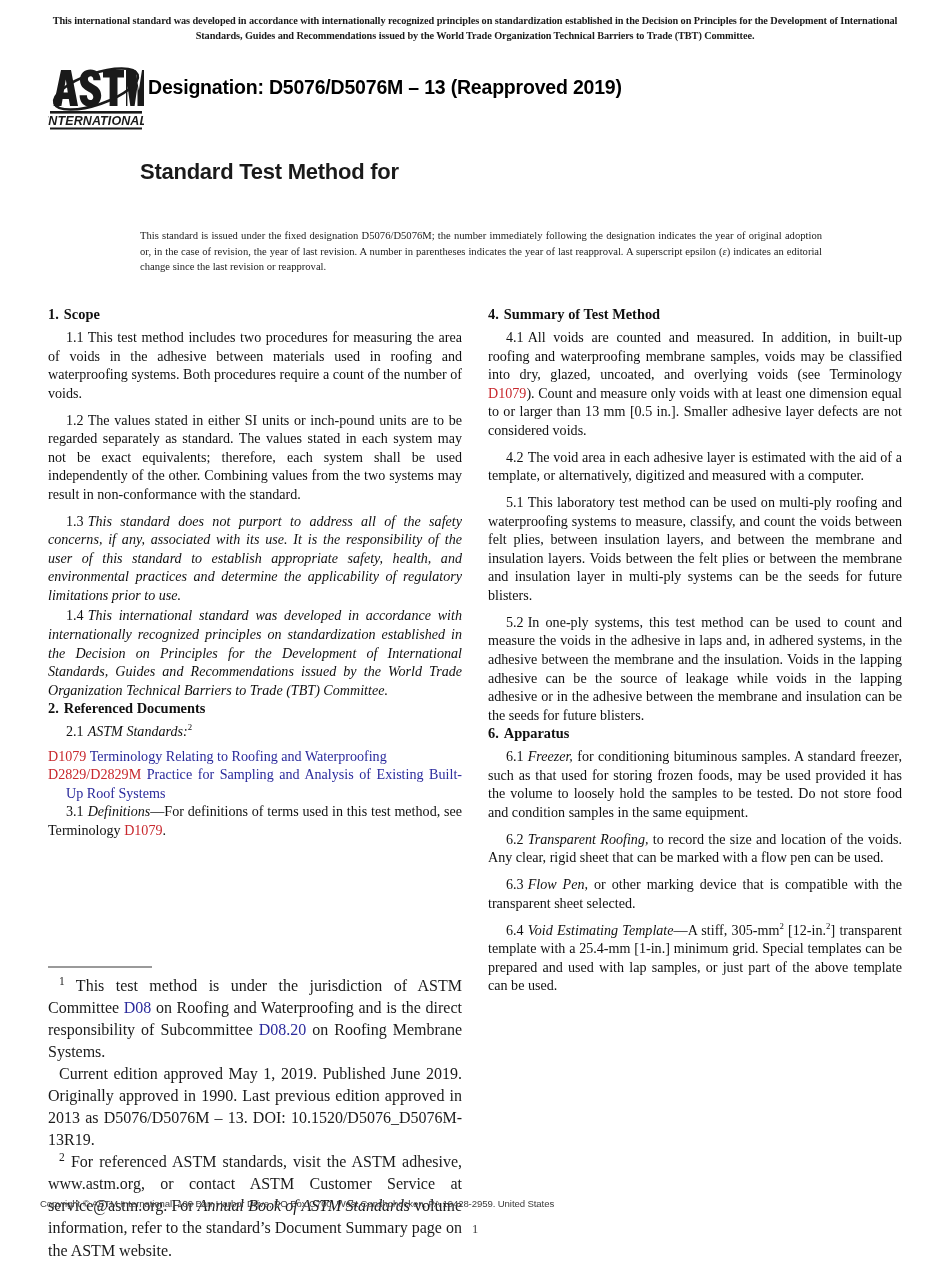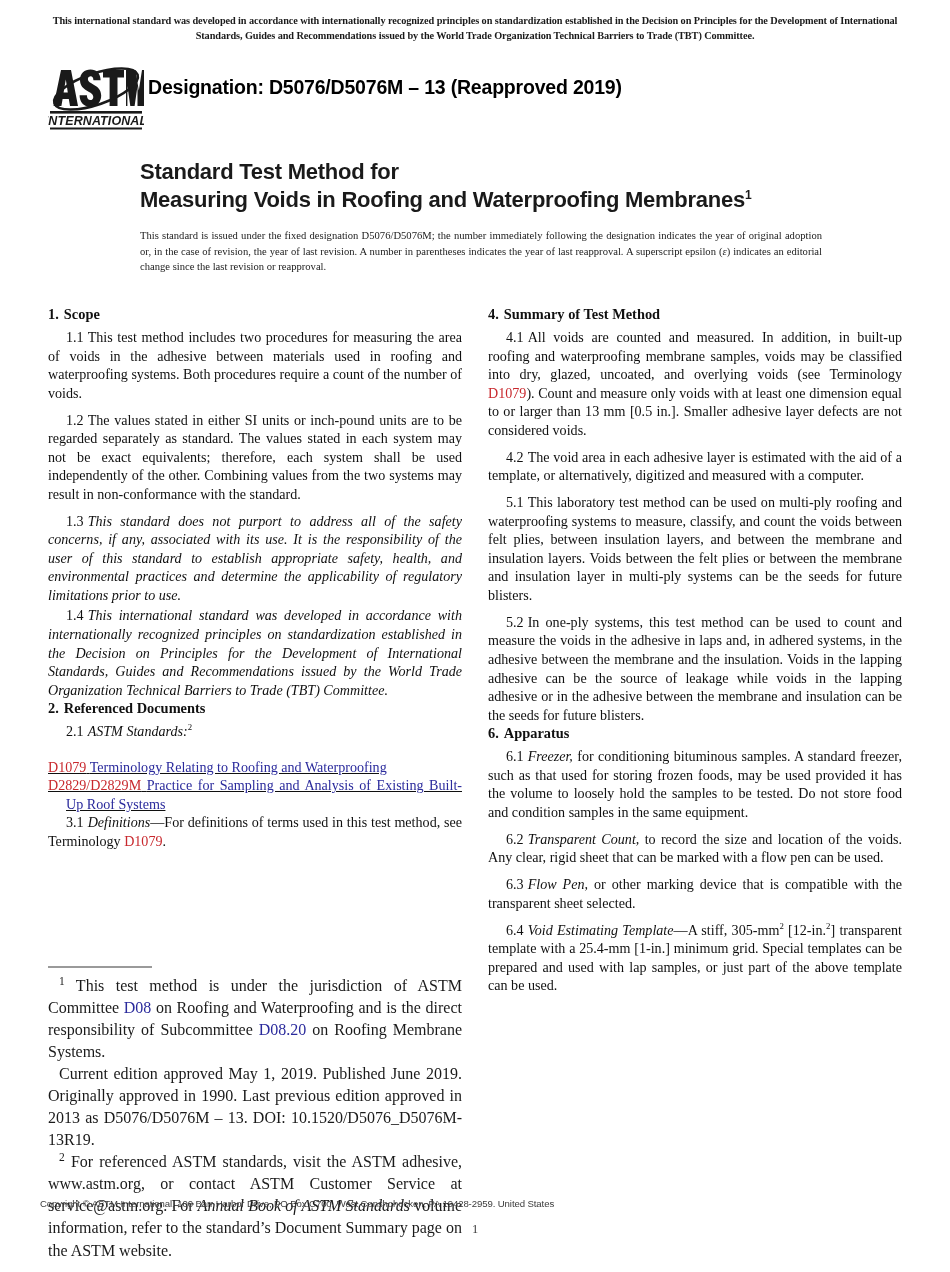--- a/index.html
+++ b/index.html
@@ -135,23 +135,22 @@
   .clause { margin-right: 4px; }
 
   sup.fn {
     font-size: 0.62em;
     vertical-align: super;
     line-height: 0;
   }
 
   
   .reflist {
-    margin-top: 17px;
-    text-align: justify;
-    text-decoration: underline;
+    margin-top: 6px;
+    text-align: justify;
   }
   .refitem {
     margin: 0;
     padding: 0 0 0 18px;
     text-indent: -18px;
     line-height: 1.315;
   }
   .doc-id { color: #c8282d; }
   .doc-title { color: #2a2a9c; }
   .link-blue { color: #2a2a9c; }
@@ -236,21 +235,20 @@
         <rect x="2" y="49" width="92" height="2.6" fill="#1a1a1a"></rect>
         <text x="48" y="62.5" text-anchor="middle" font-family="Liberation Sans, sans-serif" font-size="12.5" font-weight="bold" font-style="italic" fill="#1a1a1a" letter-spacing="0.1">INTERNATIONAL</text>
         <rect x="2" y="65.5" width="92" height="2" fill="#1a1a1a"></rect>
       </svg>
     </div>
     <div class="designation">Designation: D5076/D5076M – 13 (Reapproved 2019)</div>
   </div>
 
   <div class="title-block">
     <div class="title-line">Standard Test Method for</div>
-    <div class="title-line"><span>Measuring Voids in Roofing and Waterproofing Membranes</span><sup>1</sup></div>
   </div>
 
   <div class="issue-note"><span>This standard is issued under the fixed designation D5076/D5076M; the number immediately following the designation indicates the year of original adoption or, in the case of revision, the year of last revision. A number in parentheses indicates the year of last reapproval. A superscript epsilon (</span><span class="eps">ε</span><span>) indicates an editorial change since the last revision or reapproval.</span></div>
 
   <div class="col col-left">
 
     <h2 class="sec"><span class="num">1.</span><span>Scope</span></h2>
 
     <p class="para"><span class="clause">1.1</span><span>This test method includes two procedures for measuring the area of voids in the adhesive between materials used in roofing and waterproofing systems. Both procedures require a count of the number of voids.</span></p>
 
@@ -284,21 +282,21 @@
 
 
     <p class="para"><span class="clause">5.1</span><span>This laboratory test method can be used on multi-ply roofing and waterproofing systems to measure, classify, and count the voids between felt plies, between insulation layers, and between the membrane and insulation layers. Voids between the felt plies or between the membrane and insulation layer in multi-ply systems can be the seeds for future blisters.</span></p>
 
     <p class="para"><span class="clause">5.2</span><span>In one-ply systems, this test method can be used to count and measure the voids in the adhesive in laps and, in adhered systems, in the adhesive between the membrane and the insulation. Voids in the lapping adhesive can be the source of leakage while voids in the lapping adhesive or in the adhesive between the membrane and insulation can be the seeds for future blisters.</span></p>
 
     <h2 class="sec gap-before"><span class="num">6.</span><span>Apparatus</span></h2>
 
     <p class="para"><span class="clause">6.1</span><span class="it">Freezer,</span><span> for conditioning bituminous samples. A standard freezer, such as that used for storing frozen foods, may be used provided it has the volume to loosely hold the samples to be tested. Do not store food and condition samples in the same equipment.</span></p>
 
-    <p class="para"><span class="clause">6.2</span><span class="it">Transparent Count,</span><span> to record the size and location of the voids. Any clear, rigid sheet that can be marked with a flow pen can be used.</span></p>
+    <p class="para"><span class="clause">6.2</span><span class="it">Transparent Roofing,</span><span> to record the size and location of the voids. Any clear, rigid sheet that can be marked with a flow pen can be used.</span></p>
 
     <p class="para"><span class="clause">6.3</span><span class="it">Flow Pen,</span><span> or other marking device that is compatible with the transparent sheet selected.</span></p>
 
     <p class="para"><span class="clause">6.4</span><span class="it">Void Estimating Template</span><span>—</span><span>A stiff, 305-mm</span><sup class="fn">2</sup><span> [12-in.</span><sup class="fn">2</sup><span>] transparent template with a 25.4-mm [1-in.] minimum grid. Special templates can be prepared and used with lap samples, or just part of the above template can be used.</span></p>
 
   </div>
 
   <div class="footnotes">
     <div class="fn-rule"></div>
     <p><sup>1</sup> <span>This test method is under the jurisdiction of ASTM Committee </span><span class="link-blue">D08</span><span> on Roofing and Waterproofing and is the direct responsibility of Subcommittee </span><span class="link-blue">D08.20</span><span> on Roofing Membrane Systems.</span></p>

